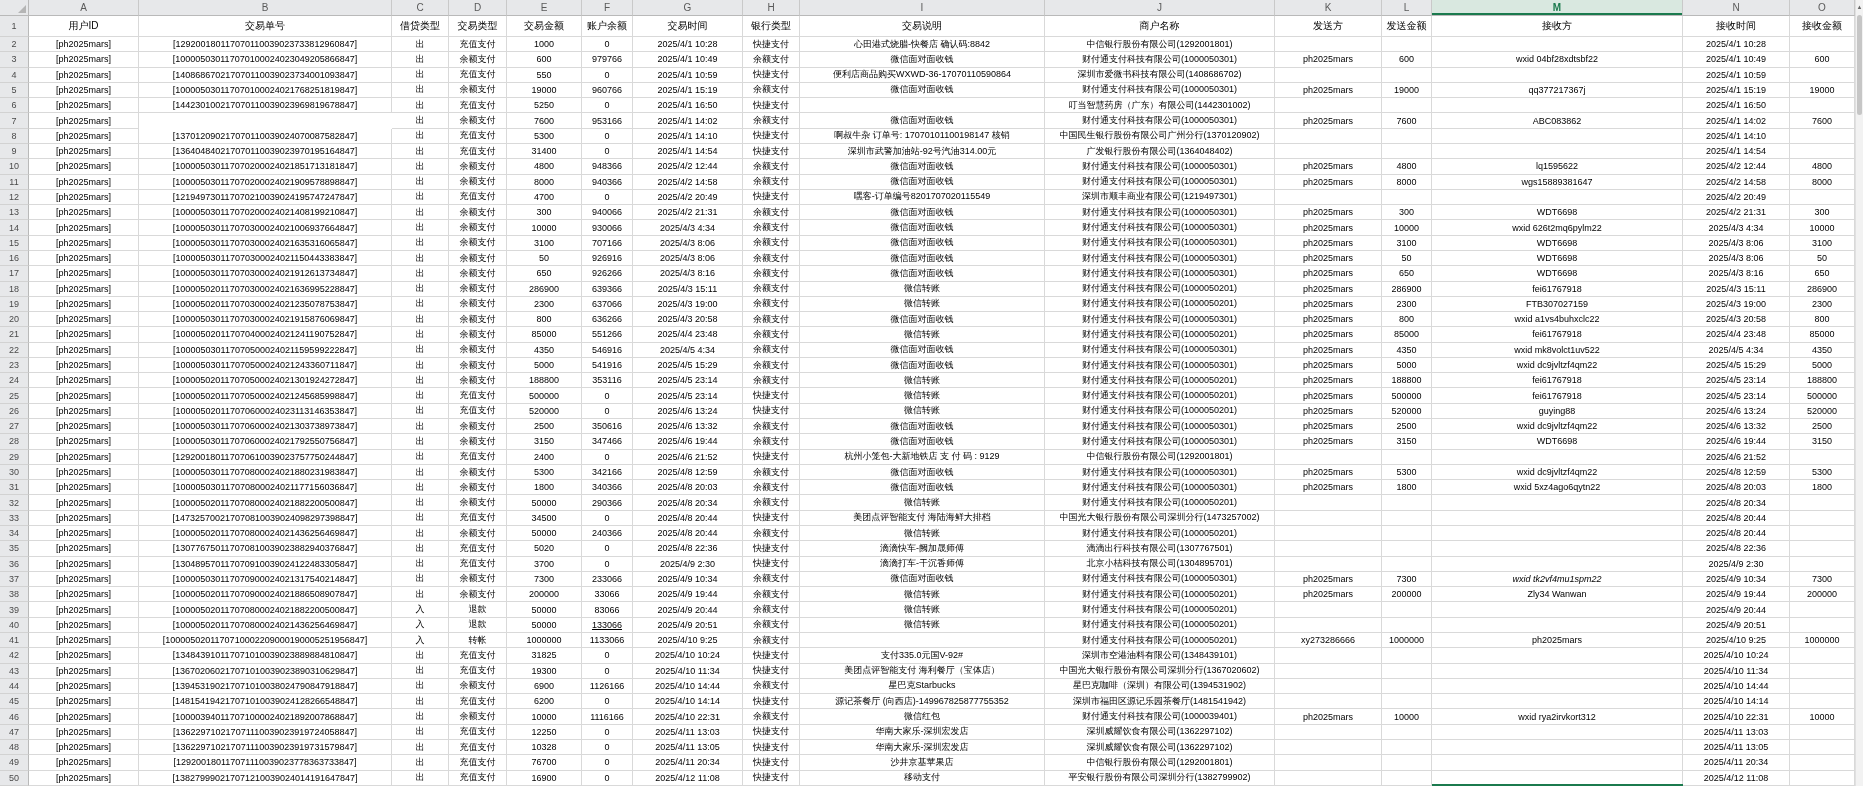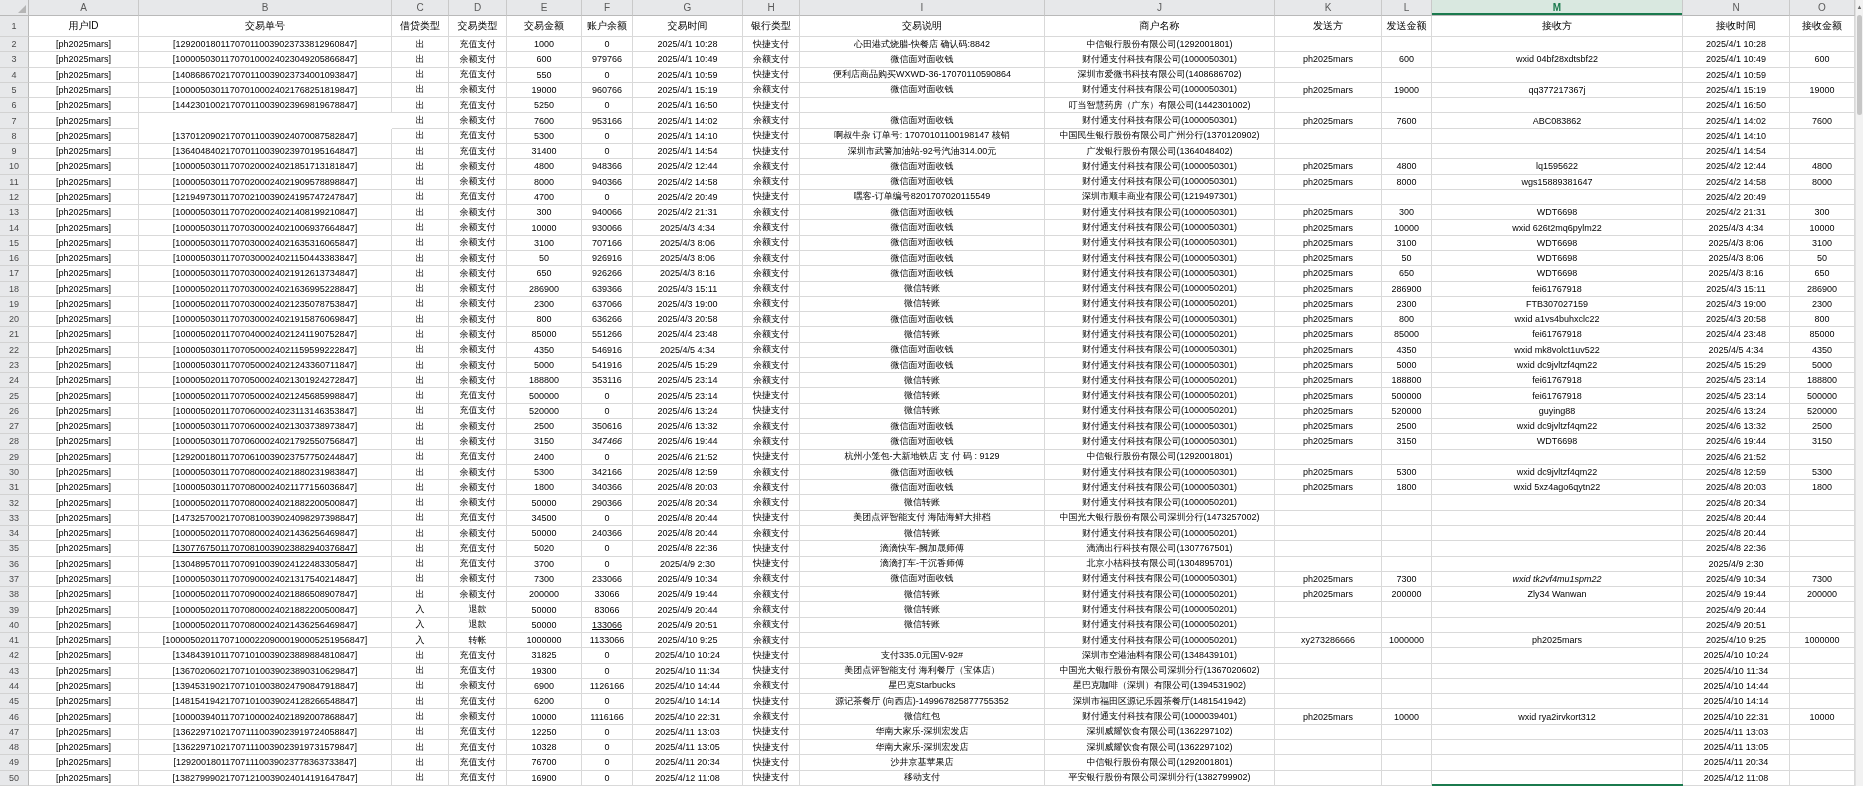--- a/index.html
+++ b/index.html
@@ -551,21 +551,21 @@
         <div class="cell" style="width: 107px; flex: 0 0 107px;">2025/4/6 13:32</div>
         <div class="cell" style="width: 65px; flex: 0 0 65px;">2500</div>
       </div>
       <div class="grid-row">
         <div class="rownum-cell">28</div>
         <div class="cell" style="width: 110px; flex: 0 0 110px;">[ph2025mars]</div>
         <div class="cell" style="width: 253px; flex: 0 0 253px;">[100005030117070600024021792550756847]</div>
         <div class="cell" style="width: 57px; flex: 0 0 57px;">出</div>
         <div class="cell" style="width: 58px; flex: 0 0 58px;">余额支付</div>
         <div class="cell" style="width: 75px; flex: 0 0 75px;">3150</div>
-        <div class="cell" style="width: 51px; flex: 0 0 51px; font-style: italic;">347466</div>
+        <div class="cell" style="width: 51px; flex: 0 0 51px;">347466</div>
         <div class="cell" style="width: 110px; flex: 0 0 110px;">2025/4/6 19:44</div>
         <div class="cell" style="width: 57px; flex: 0 0 57px;">余额支付</div>
         <div class="cell spill" style="width: 245px; flex: 0 0 245px;">微信面对面收钱</div>
         <div class="cell spill" style="width: 230px; flex: 0 0 230px;">财付通支付科技有限公司(1000050301)</div>
         <div class="cell" style="width: 107px; flex: 0 0 107px;">ph2025mars</div>
         <div class="cell" style="width: 50px; flex: 0 0 50px;">3150</div>
         <div class="cell" style="width: 251px; flex: 0 0 251px;">WDT6698</div>
         <div class="cell" style="width: 107px; flex: 0 0 107px;">2025/4/6 19:44</div>
         <div class="cell" style="width: 65px; flex: 0 0 65px;">3150</div>
       </div>
@@ -673,21 +673,21 @@
         <div class="cell spill" style="width: 230px; flex: 0 0 230px;">财付通支付科技有限公司(1000050201)</div>
         <div class="cell" style="width: 107px; flex: 0 0 107px;"></div>
         <div class="cell" style="width: 50px; flex: 0 0 50px;"></div>
         <div class="cell" style="width: 251px; flex: 0 0 251px;"></div>
         <div class="cell" style="width: 107px; flex: 0 0 107px;">2025/4/8 20:44</div>
         <div class="cell" style="width: 65px; flex: 0 0 65px;"></div>
       </div>
       <div class="grid-row">
         <div class="rownum-cell">35</div>
         <div class="cell" style="width: 110px; flex: 0 0 110px;">[ph2025mars]</div>
-        <div class="cell" style="width: 253px; flex: 0 0 253px; text-decoration: underline;">[130776750117070810039023882940376847]</div>
+        <div class="cell" style="width: 253px; flex: 0 0 253px;">[130776750117070810039023882940376847]</div>
         <div class="cell" style="width: 57px; flex: 0 0 57px;">出</div>
         <div class="cell" style="width: 58px; flex: 0 0 58px;">充值支付</div>
         <div class="cell" style="width: 75px; flex: 0 0 75px;">5020</div>
         <div class="cell" style="width: 51px; flex: 0 0 51px;">0</div>
         <div class="cell" style="width: 110px; flex: 0 0 110px;">2025/4/8 22:36</div>
         <div class="cell" style="width: 57px; flex: 0 0 57px;">快捷支付</div>
         <div class="cell spill" style="width: 245px; flex: 0 0 245px;">滴滴快车-阙加晟师傅</div>
         <div class="cell spill" style="width: 230px; flex: 0 0 230px;">滴滴出行科技有限公司(1307767501)</div>
         <div class="cell" style="width: 107px; flex: 0 0 107px;"></div>
         <div class="cell" style="width: 50px; flex: 0 0 50px;"></div>

